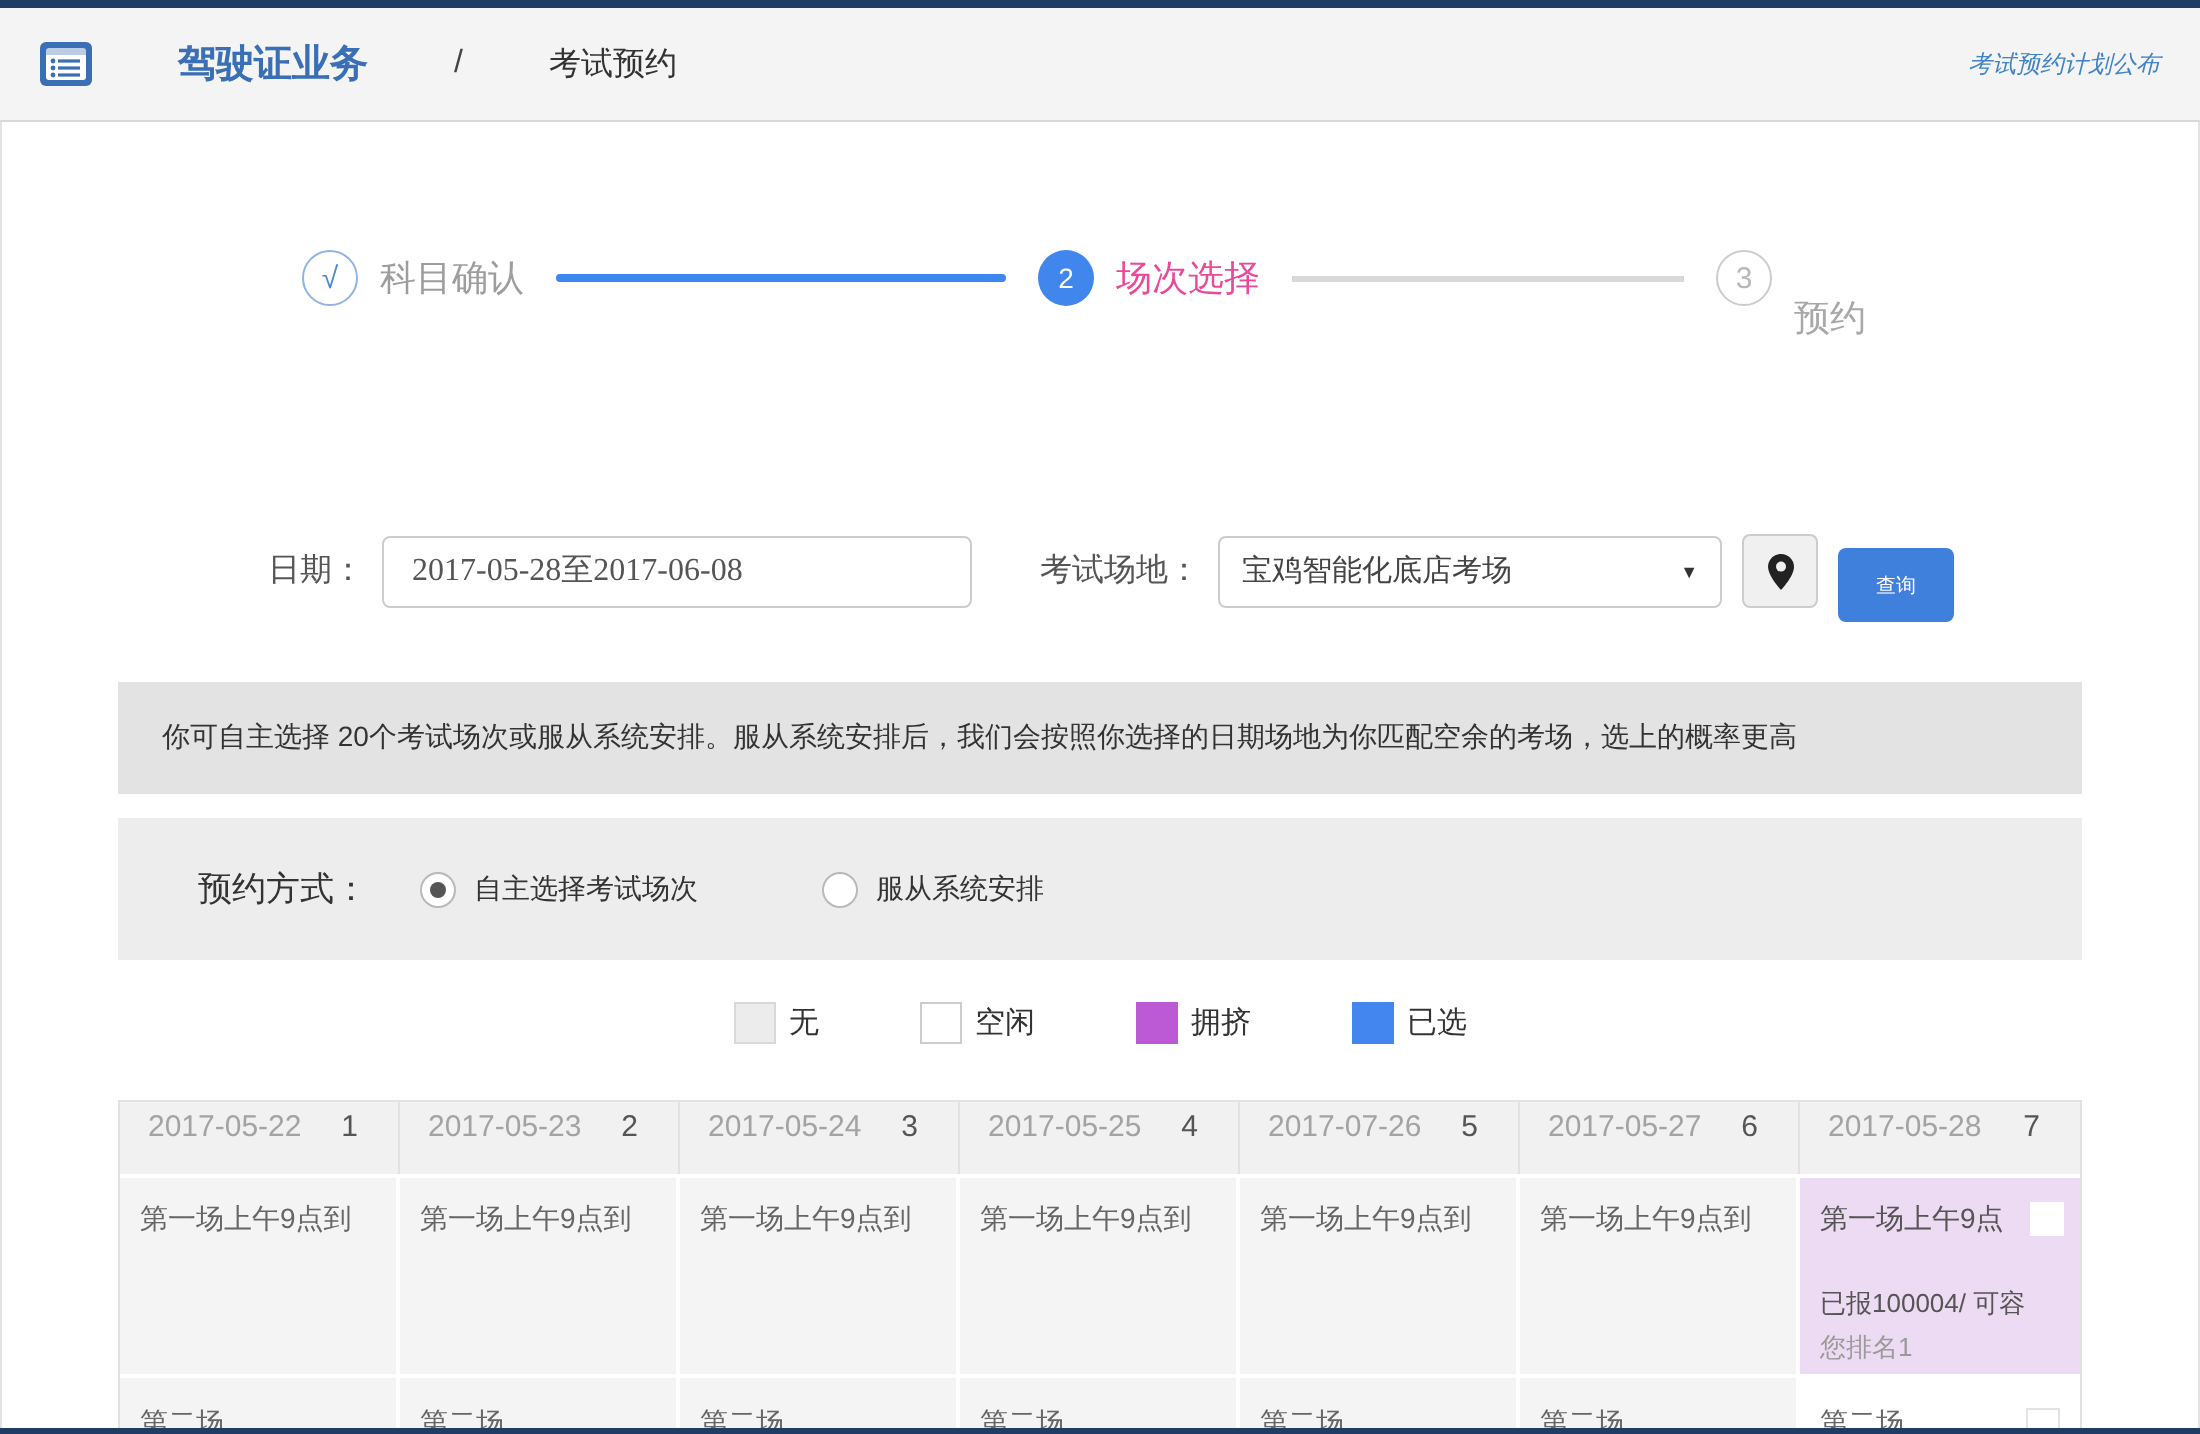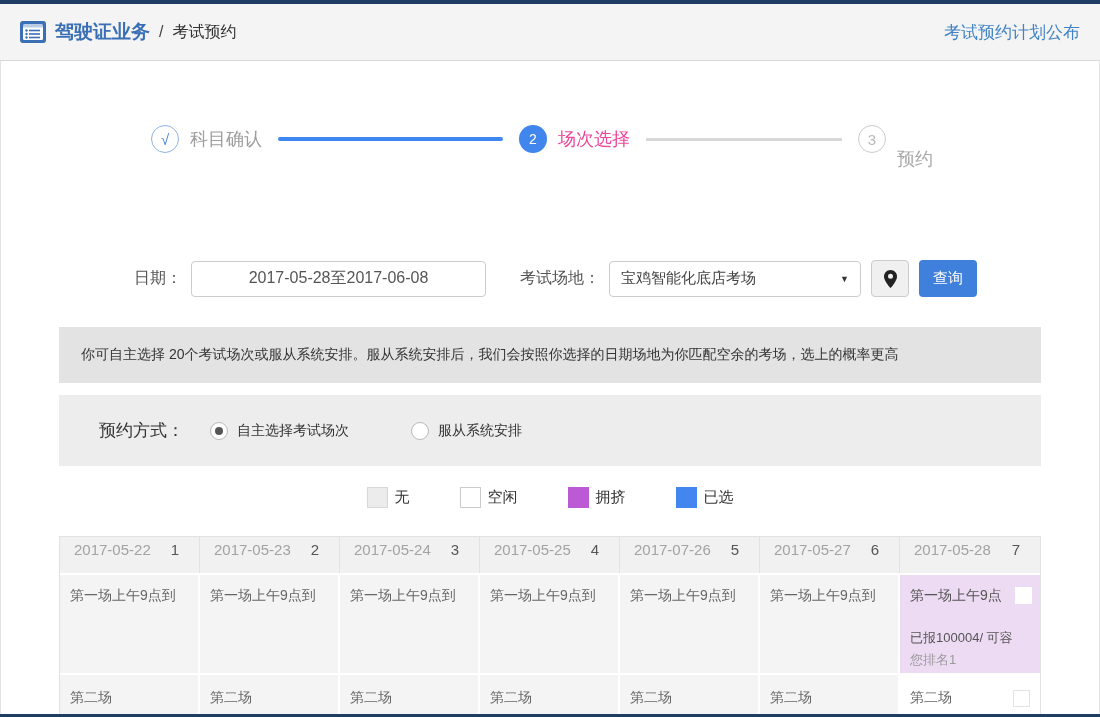--- a/index.html
+++ b/index.html
@@ -7,26 +7,26 @@
   body {
     font-family:"Liberation Sans","DejaVu Sans",sans-serif;
     background:#fff; color:#333; overflow:hidden; position:relative;
   }
   .accent-top { height:4px; background:#1e3c64; }
   .accent-bottom { position:absolute; left:0; bottom:0; width:100%; height:3px; background:#1e3c64; }
 
   
   .hdr { height:57px; background:#f4f4f4; border-bottom:1px solid #d9d9d9;
          display:flex; align-items:center; padding:0 20px; }
-  .brand { display:flex; align-items:center; }
+  .brand { display:flex; align-items:center;gap:34px; }
   .brand svg { margin-right:9px; }
   .brand-name { color:#3a6fb5; font-size:19px; font-weight:bold; }
   .crumb-sep { color:#444; font-size:16px; margin:0 9px; }
   .crumb-cur { color:#333; font-size:16px; }
-  .plan-link { margin-left:auto; color:#4183c4; font-size:17px; text-decoration:none; cursor:pointer; }
+  .plan-link { margin-left:auto; color:#4183c4; font-size:12px; text-decoration:none; cursor:pointer;font-style:italic; }
 
   .card { border-left:1px solid #e3e3e3; border-right:1px solid #e3e3e3; height:656px; }
 
   
   .steps { display:flex; align-items:center; justify-content:center; padding:46px 0 45px; }
   .stepc { width:28px; height:28px; border-radius:50%; display:flex; align-items:center;
            justify-content:center; font-size:15px; flex:none; }
   .stepc.done { border:1px solid #8fb3e2; color:#4a86d8; background:#fff; }
   .stepc.active { background:#4186ec; color:#fff; font-size:14px; }
   .stepc.pending { border:1px solid #ccc; color:#b8b8b8; background:#fff; }
@@ -42,30 +42,30 @@
             height:45px; display:flex; align-items:center; padding:0 18px;
             font-size:14px; color:#8b7d4a; }
   .notice-box { border:2px solid #c0392f; padding:9px 15px; margin-left:5px; }
   .notice-link { color:#4183c4; font-size:15px; text-decoration:none; cursor:pointer; }
 
   
   .filters { display:flex; align-items:center; margin:44px 0 0 133px; }
   .flabel { font-size:16px; color:#555; margin-right:9px; }
   .date-input { width:295px; height:36px; border:1px solid #ccc; border-radius:4px;
                 padding:0 14px; font-size:16px; color:#555; background:#fff; outline:none;
-                font-family:Liberation Sans, sans-serif;text-align:center; }
+                font-family:Liberation Serif, serif; }
   .gap30 { width:34px; }
   .select { width:252px; height:36px; border:1px solid #ccc; border-radius:4px; background:#fff;
             padding:0 11px; display:flex; align-items:center; justify-content:space-between;
             font-size:15px; color:#444; cursor:pointer; }
   .select-arrow { font-size:9px; color:#333; }
   .loc-btn { width:38px; height:37px; border:1px solid #ccc; background:#f0f0f0; border-radius:4px;
              margin-left:10px; display:flex; align-items:center; justify-content:center; cursor:pointer; }
   .search-btn { width:58px; height:37px; background:#4080dd; color:#fff; border:none; border-radius:4px;
-                font-size:15px; margin-left:10px; cursor:pointer; font-family:Liberation Mono, monospace; }
+                font-size:10px; margin-left:10px; cursor:pointer; font-family:Liberation Mono, monospace;margin-top:14px; }
 
   
   .tipbar { margin:30px 58px 0; background:#e3e3e3; padding:19px 22px; font-size:14px; color:#333; }
   .modebar { margin:12px 58px 0; background:#ededee; padding:24px 40px; display:flex; align-items:center; }
   .mode-label { font-size:17px; color:#333; margin-right:26px; }
   .mode-opt { display:flex; align-items:center; margin-right:62px; font-size:14px; color:#333; cursor:pointer; }
   .radio { width:18px; height:18px; border-radius:50%; border:1px solid #b9b9b9; background:#fff;
            margin-right:9px; position:relative; flex:none; }
   .radio.sel::after { content:''; position:absolute; left:4px; top:4px; width:8px; height:8px;
                       border-radius:50%; background:#555; }

